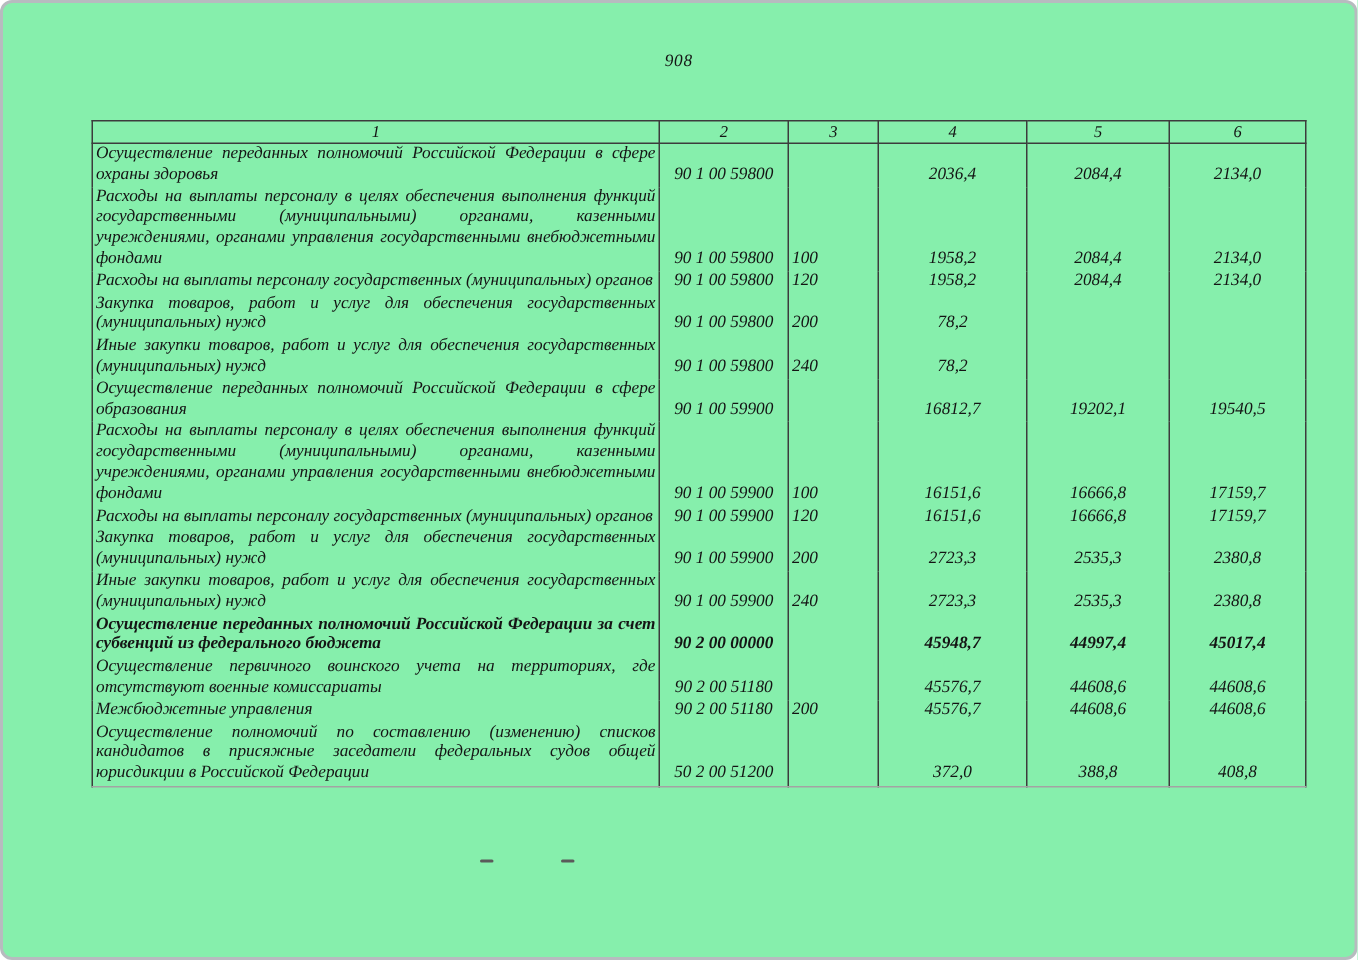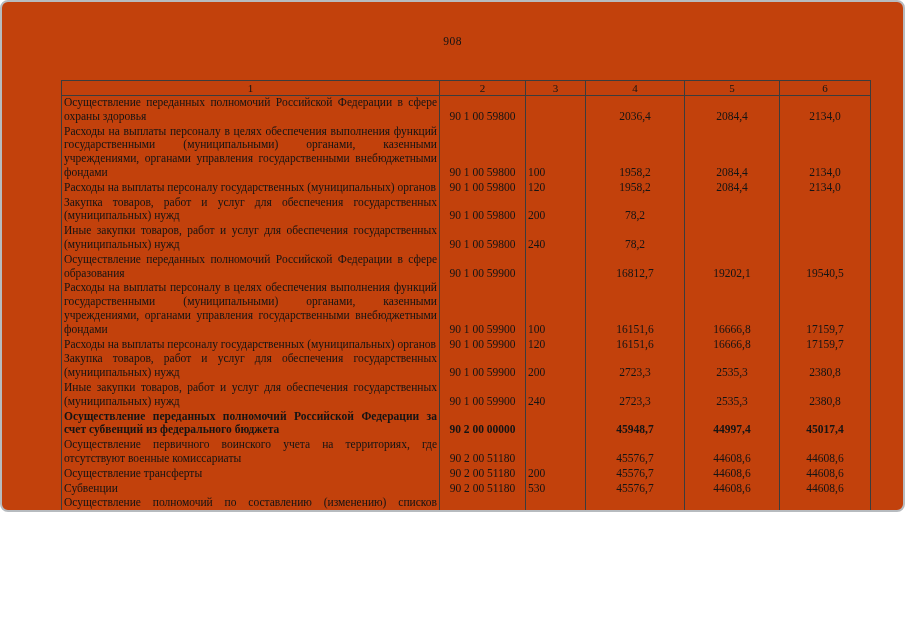--- a/index.html
+++ b/index.html
@@ -5,25 +5,26 @@
   * { margin: 0; padding: 0; box-sizing: border-box; }
   html, body { width: 905px; height: 640px; }
   body {
     background: #ffffff;
     font-family: "Liberation Serif", serif;
     color: #141414;
   }
   .page {
     position: relative;
     width: 905px;
-    height: 512px;
-    background: #c2410c;
+    height: 640px;
+    background: #86efac;
     border: 2px solid #b7bbbf;
     border-radius: 8px;
     overflow: hidden;
+    font-style: italic;
   }
   .page-number {
     position: absolute;
     top: 33px;
     left: 0;
     width: 100%;
     text-align: center;
     font-size: 11.5px;
     letter-spacing: 0.5px;
   }
@@ -191,36 +192,28 @@
         </tr>
         <tr>
           <td class="cell-name">Осуществление первичного воинского учета на территориях, где отсутствуют военные комиссариаты</td>
           <td class="cell-code">90 2 00 51180</td>
           <td class="cell-vr"></td>
           <td class="cell-num">45576,7</td>
           <td class="cell-num">44608,6</td>
           <td class="cell-num">44608,6</td>
         </tr>
         <tr>
-          <td class="cell-name">Осуществление трансферты</td>
+          <td class="cell-name">Межбюджетные управления</td>
           <td class="cell-code">90 2 00 51180</td>
           <td class="cell-vr">200</td>
           <td class="cell-num">45576,7</td>
           <td class="cell-num">44608,6</td>
           <td class="cell-num">44608,6</td>
         </tr>
         <tr>
-          <td class="cell-name">Субвенции</td>
-          <td class="cell-code">90 2 00 51180</td>
-          <td class="cell-vr">530</td>
-          <td class="cell-num">45576,7</td>
-          <td class="cell-num">44608,6</td>
-          <td class="cell-num">44608,6</td>
-        </tr>
-        <tr>
           <td class="cell-name">Осуществление полномочий по составлению (изменению) списков кандидатов в присяжные заседатели федеральных судов общей юрисдикции в Российской Федерации</td>
           <td class="cell-code">50 2 00 51200</td>
           <td class="cell-vr"></td>
           <td class="cell-num">372,0</td>
           <td class="cell-num">388,8</td>
           <td class="cell-num">408,8</td>
         </tr>
       </tbody>
   </table>
 

